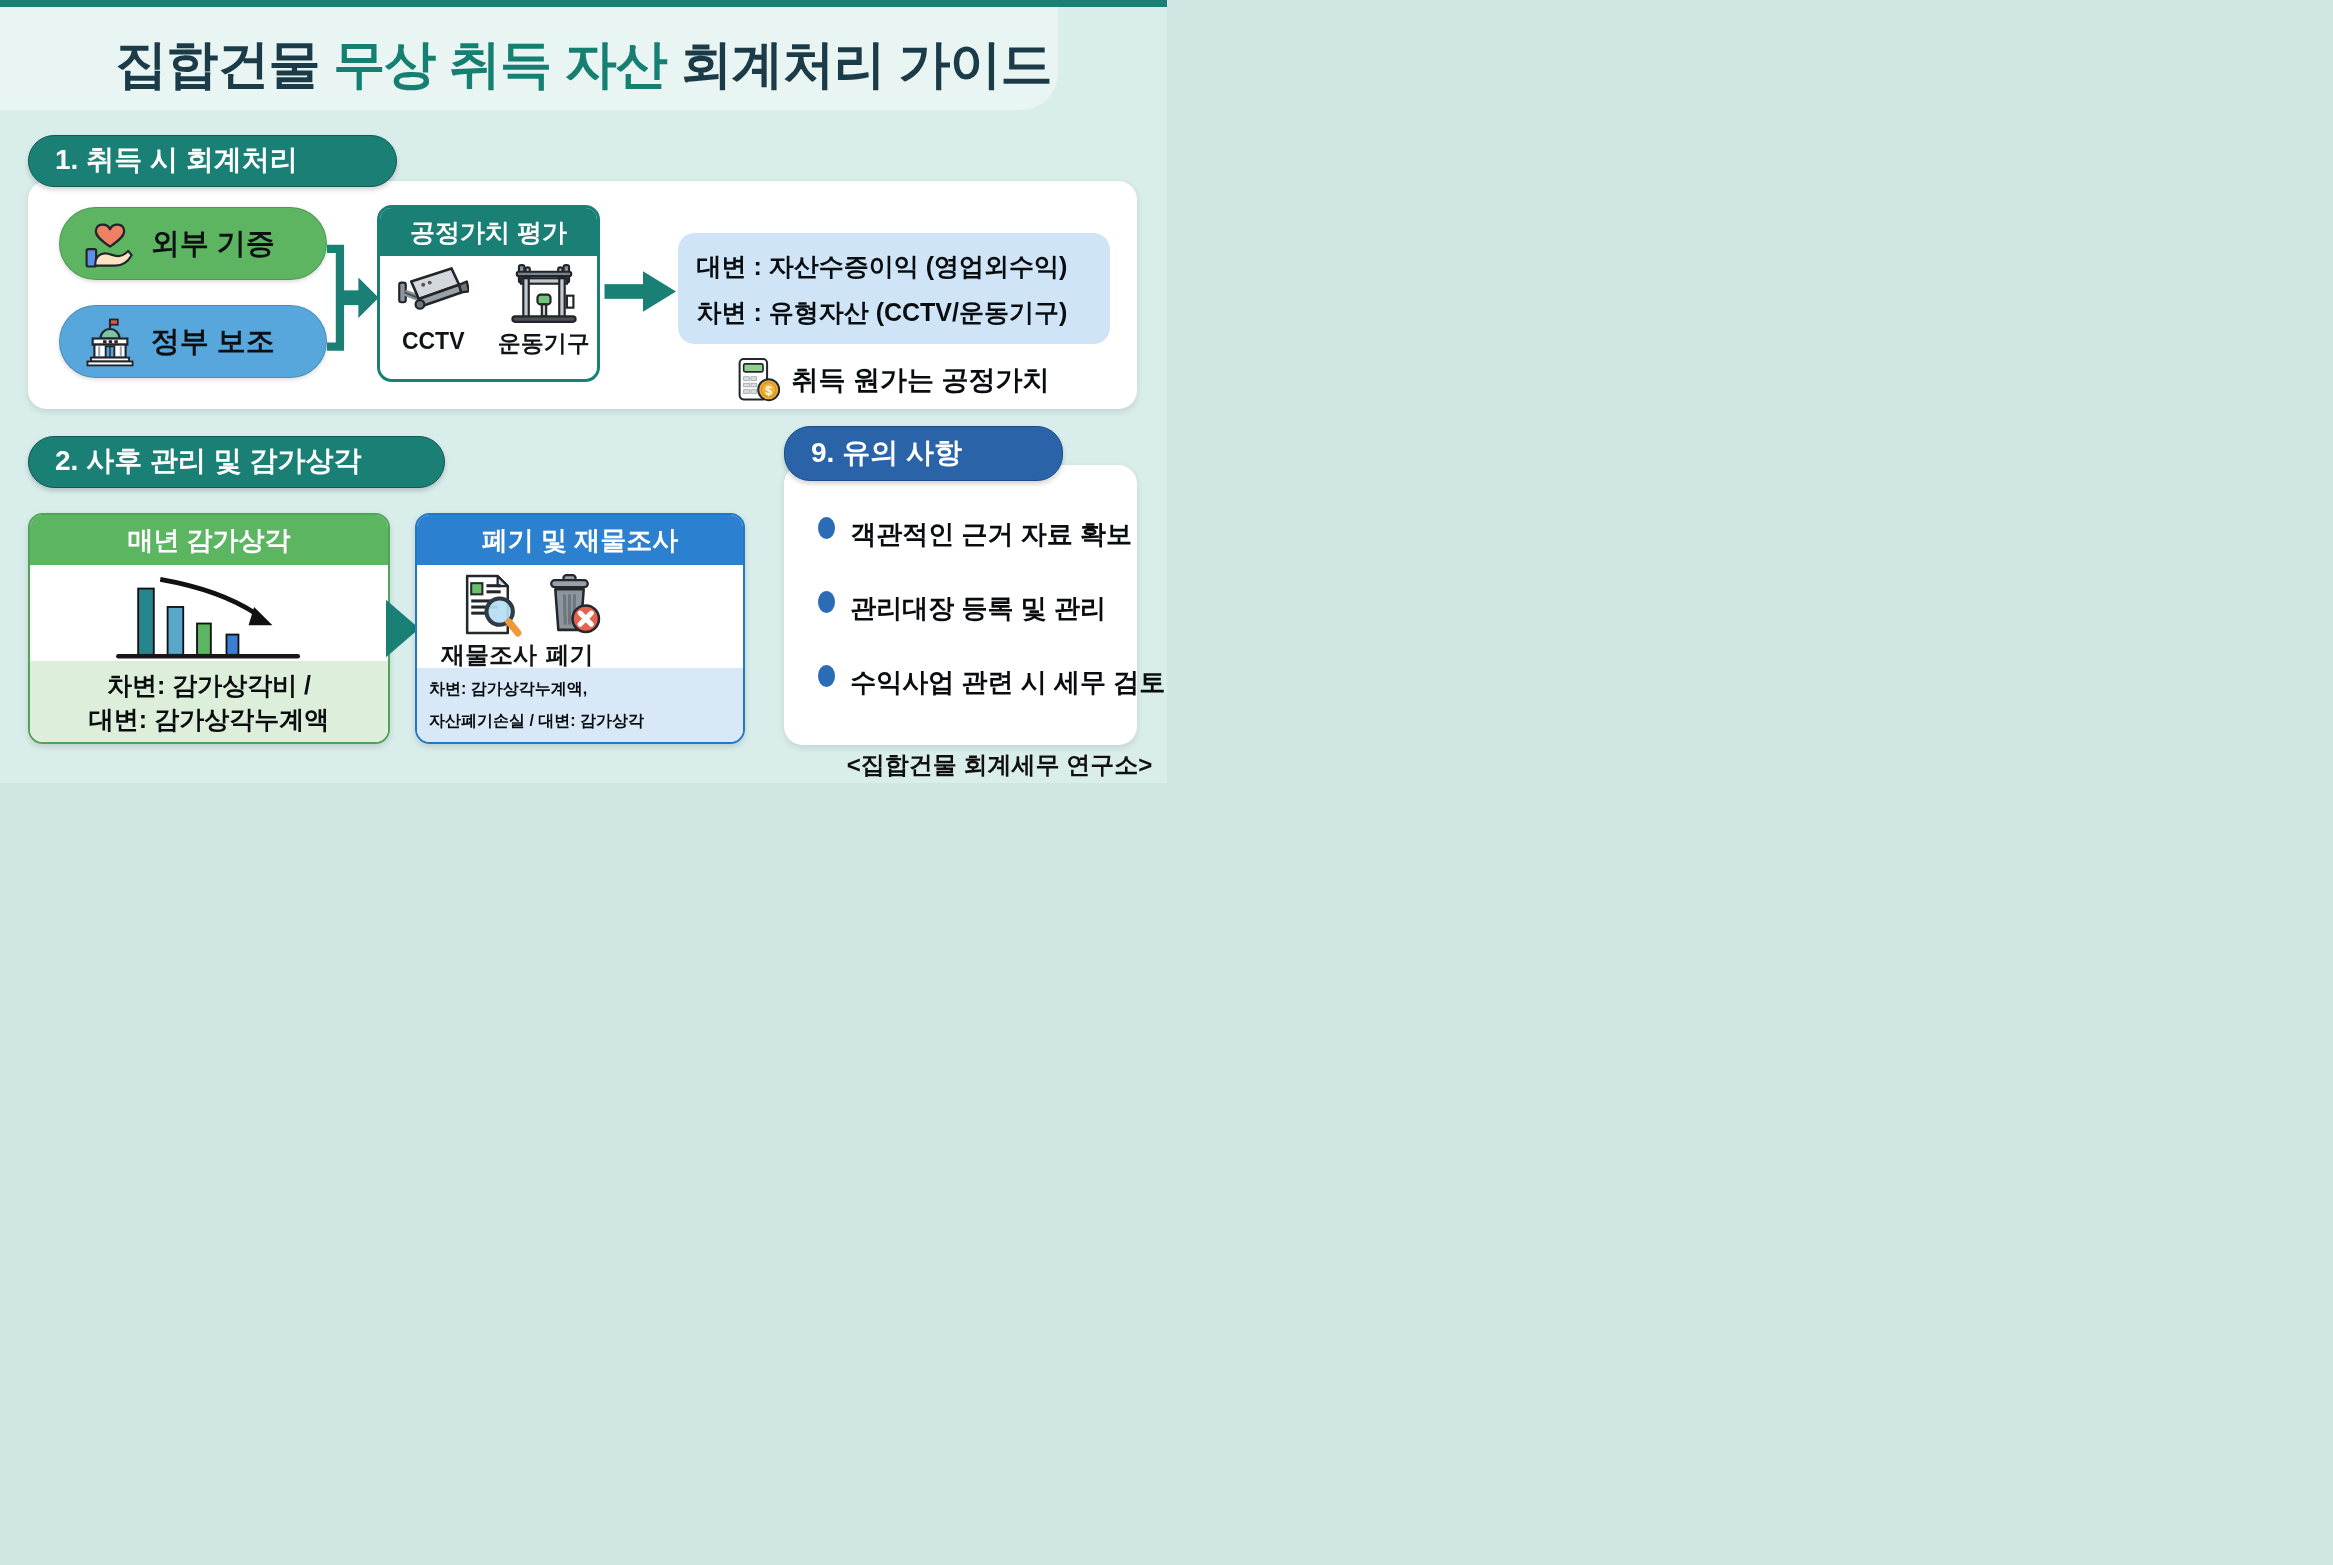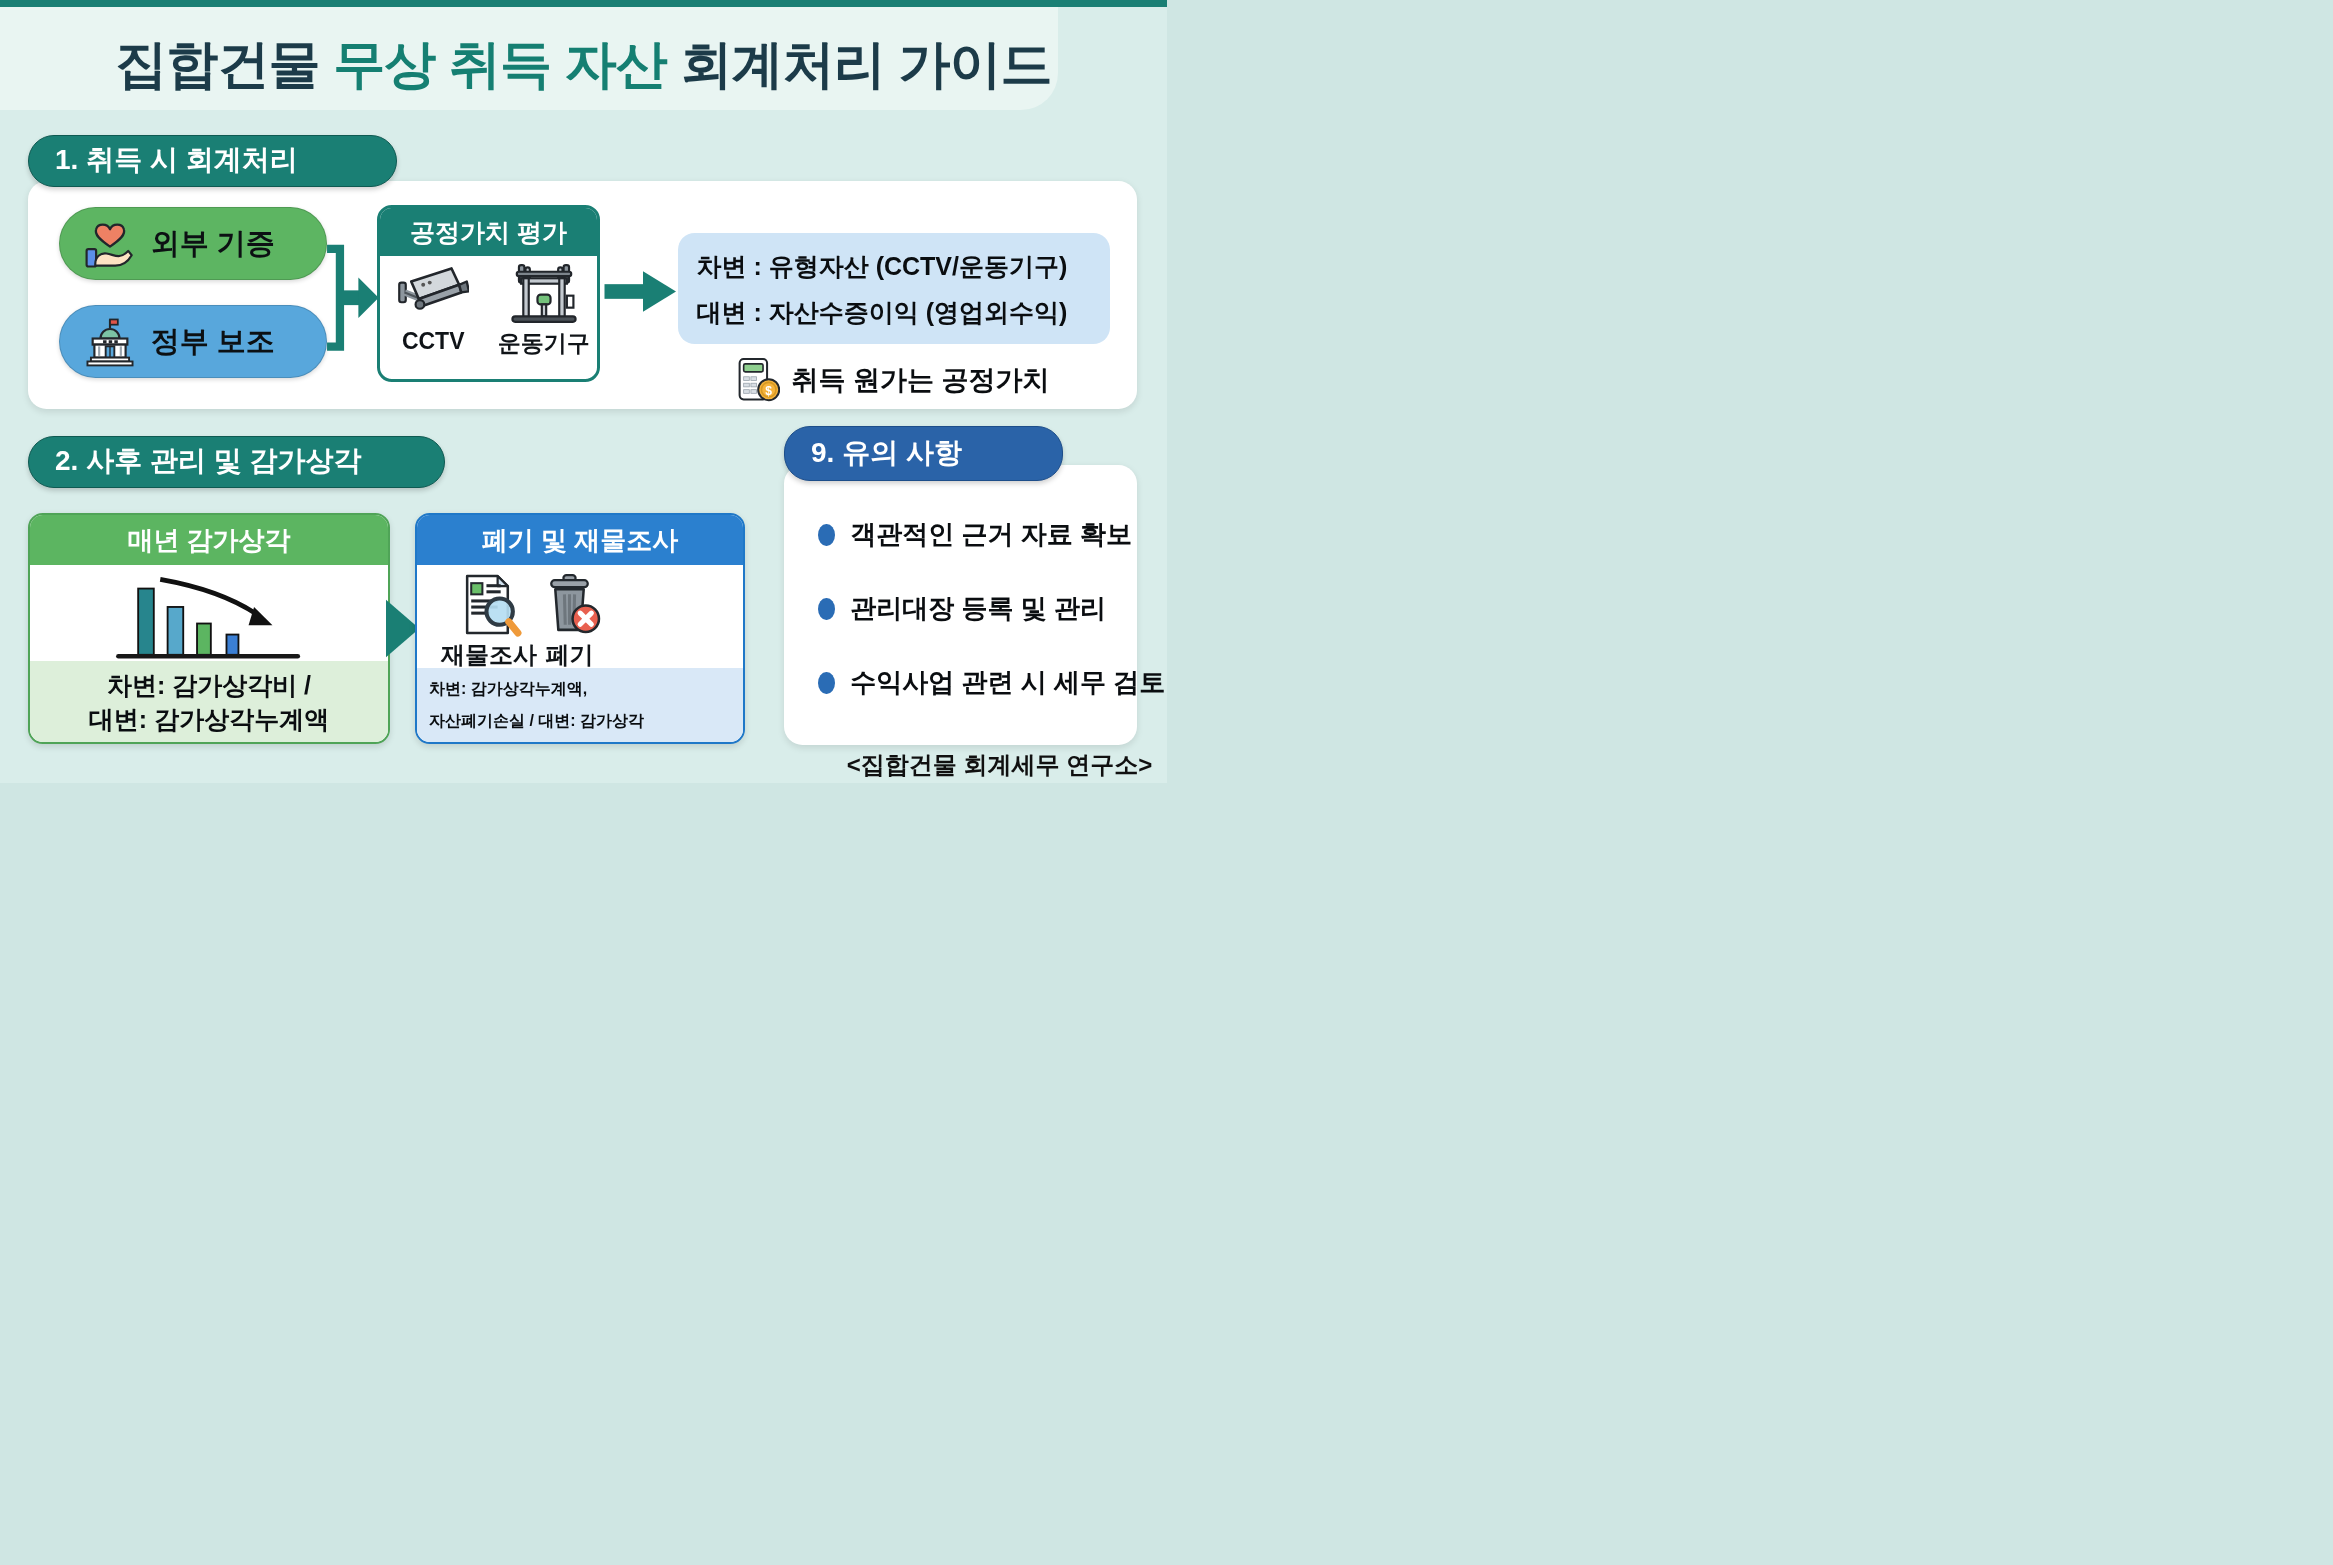--- a/index.html
+++ b/index.html
@@ -60,21 +60,21 @@
   #dep-card .sub-footer{height:81px;background:#ddefda;text-align:center;padding-top:6.5px;}
   #dep-card .sub-footer .line{font-size:25px;font-weight:800;line-height:34px;color:#0a0d10;}
   #disp-card .sub-footer{height:74px;background:#d9e8f7;padding:4.6px 0 0 12px;}
   #disp-card .sub-footer .line{font-size:16px;font-weight:800;line-height:32px;white-space:nowrap;color:#0a0d10;}
   .disp-items{display:flex;justify-content:flex-start;padding:0 24px;margin-top:7.4px;}
   .disp-col{display:flex;flex-direction:column;align-items:center;}
   .disp-col .label{font-size:24px;font-weight:800;margin-top:1.8px;}
   .chart-wrap{display:flex;justify-content:center;margin-top:7.4px;}
 
   .bullets{position:absolute;left:818px;top:517px;display:flex;flex-direction:column;gap:39px;}
-  .bullet-row{display:flex;align-items:center;gap:15.7px;}
+  .bullet-row{display:flex;align-items:flex-start;gap:15.7px;}
   .bullet-dot{width:16.6px;height:22px;border-radius:50%;background:#2a6cb5;flex:0 0 auto;}
   .bullet-row .label{font-size:26px;font-weight:800;color:#0a0d10;white-space:nowrap;}
 
   .footer-credit{position:absolute;right:14.8px;top:749px;font-size:24px;font-weight:800;color:#101010;}
 </style>
 </head>
 <body>
 
 <div class="page">
   <div class="topbar"></div>
@@ -159,22 +159,22 @@
         </div>
       </div>
     </div>
 
     <svg class="flowsvg" style="left:576px;top:83px;" width="78" height="55" viewBox="0 0 84 60">
       <rect x="0" y="22" width="42" height="16" fill="#1a7f74"></rect>
       <polygon points="42,8 78,30 42,52" fill="#1a7f74"></polygon>
     </svg>
 
     <div class="journal-box">
+      <div class="line">대변 : 자산수증이익 (영업외수익)</div>
       <div class="line">차변 : 유형자산 (CCTV/운동기구)</div>
-      <div class="line">대변 : 자산수증이익 (영업외수익)</div>
     </div>
 
     <div class="note-row">
       <svg width="42" height="46" viewBox="0 0 52 56">
         <rect x="2" y="2" width="34" height="50" rx="5" fill="#ffffff" stroke="#23282d" stroke-width="2.5"></rect>
         <rect x="7" y="8" width="24" height="10" rx="2" fill="#8fd08f" stroke="#23282d" stroke-width="2"></rect>
         <rect x="7" y="24" width="7" height="4.5" fill="#d8dee4" stroke="#9aa4ad" stroke-width="1"></rect>
         <rect x="16" y="24" width="7" height="4.5" fill="#d8dee4" stroke="#9aa4ad" stroke-width="1"></rect>
         <rect x="7" y="32" width="7" height="4.5" fill="#d8dee4" stroke="#9aa4ad" stroke-width="1"></rect>
         <rect x="16" y="32" width="7" height="4.5" fill="#d8dee4" stroke="#9aa4ad" stroke-width="1"></rect>

